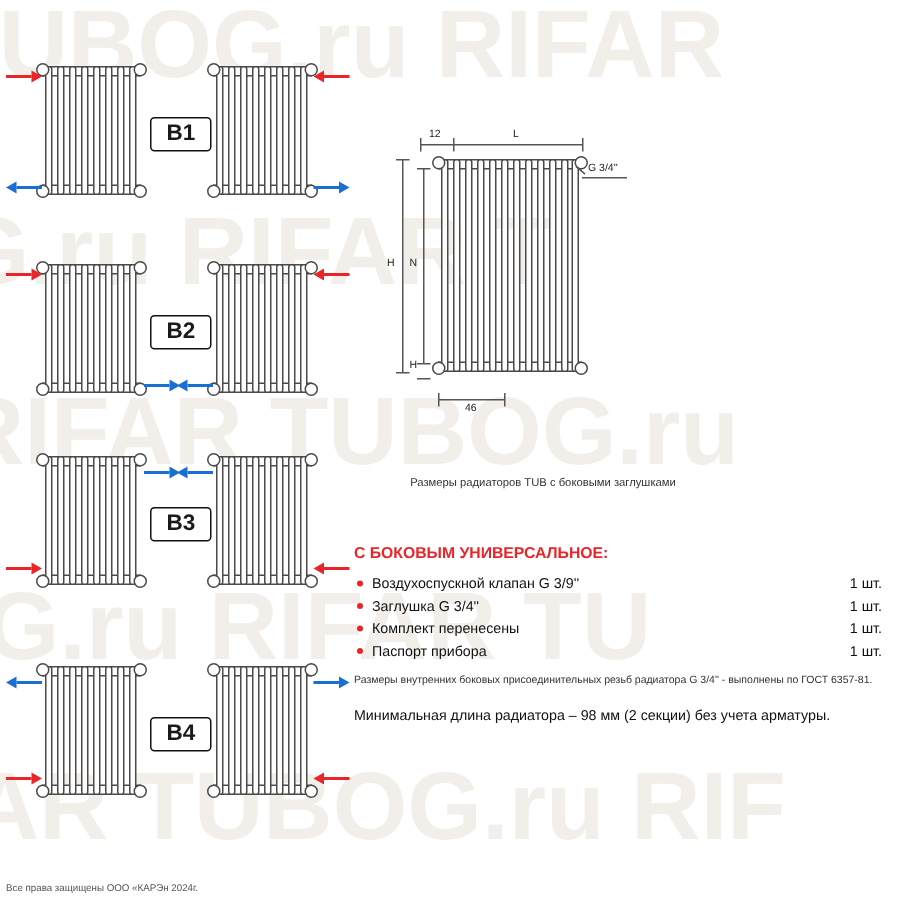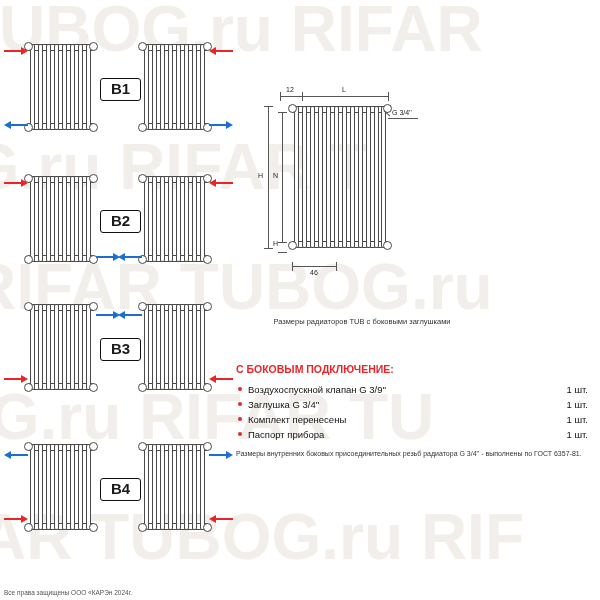--- a/index.html
+++ b/index.html
@@ -389,21 +389,21 @@
     <div class="dimline hline" style="left:42px;top:178px;width:44px;"></div>
     <div class="tick" style="left:42px;top:174px;width:1px;height:9px;"></div>
     <div class="tick" style="left:86px;top:174px;width:1px;height:9px;"></div>
     <div class="tlab" style="left:60px;top:181px;">46</div>
   </div>
 
   <div class="caption">Размеры радиаторов TUB с боковыми заглушками</div>
 
 
   <div class="txt">
-    <div class="t-title2">С БОКОВЫМ ПОДКЛЮЧЕНИЕ:</div>
+    <div class="t-title2">С БОКОВЫМ УНИВЕРСАЛЬНОЕ:</div>
 
     <ul class="list">
       <li>
         <span class="bullet"></span>
         <span>Воздухоспускной клапан G 3/9''</span>
         <span class="qty">1 шт.</span>
       </li>
       <li>
         <span class="bullet"></span>
         <span>Заглушка G 3/4''</span>
@@ -415,17 +415,18 @@
         <span class="qty">1 шт.</span>
       </li>
       <li>
         <span class="bullet"></span>
         <span>Паспорт прибора</span>
         <span class="qty">1 шт.</span>
       </li>
     </ul>
 
     <div class="note">Размеры внутренних боковых присоединительных резьб радиатора G 3/4'' - выполнены по ГОСТ 6357-81.</div>
+    <div class="para3">Минимальная длина радиатора – 98 мм (2 секции) без учета арматуры.</div>
   </div>
 
   <div class="footer">Все права защищены ООО «КАРЭн 2024г.</div>
 
 </div>
 
 </body></html>

